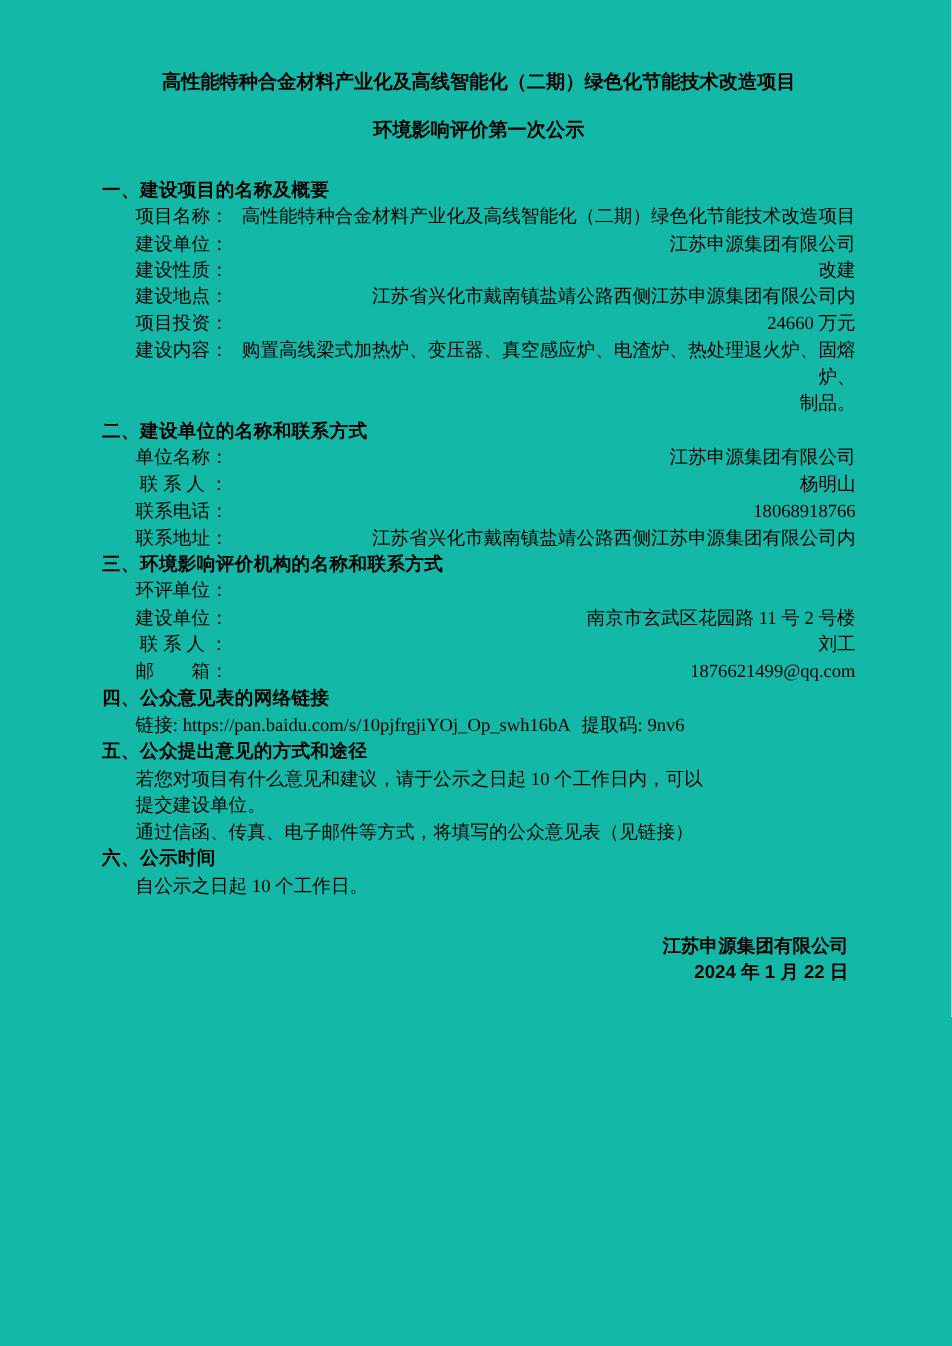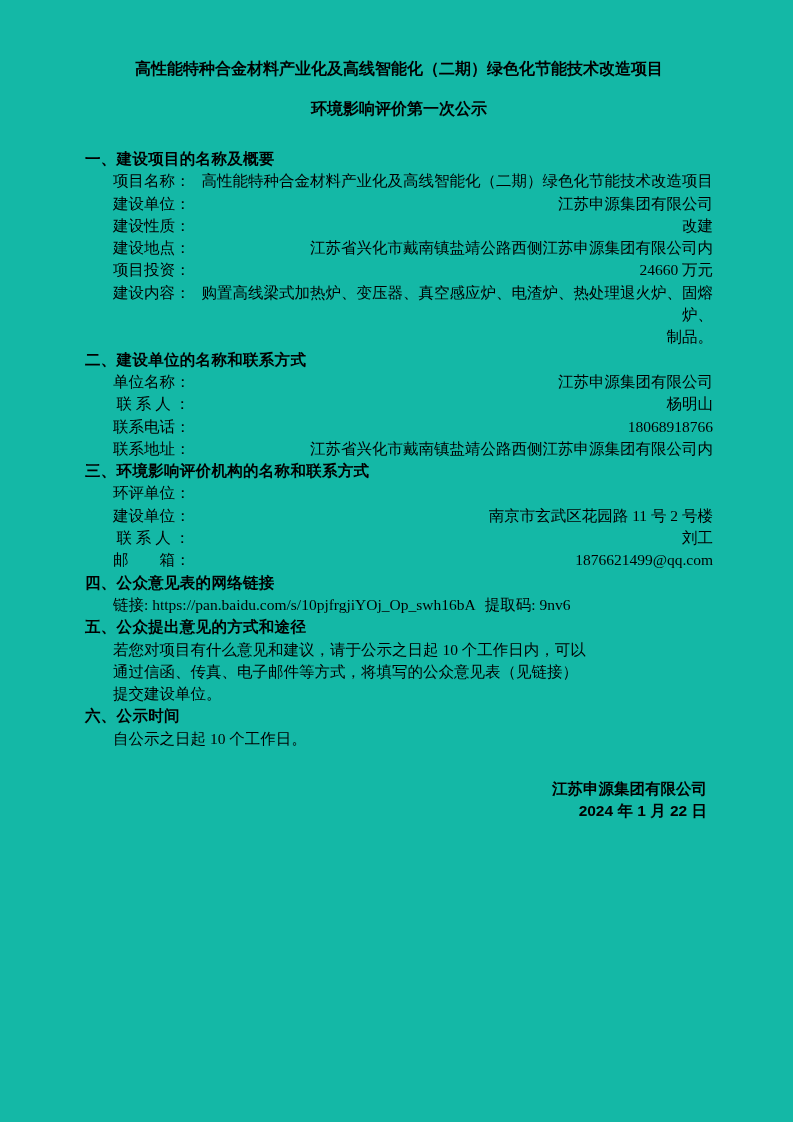--- a/index.html
+++ b/index.html
@@ -159,22 +159,22 @@
           <span style="white-space:pre">链接: </span><span class="url-text">https://pan.baidu.com/s/10pjfrgjiYOj_Op_swh16bA</span><span class="code-label">提取码:</span><span>9nv6</span>
         </div>
       </div>
 
       <div class="section">
         <div class="section-heading">
           <span class="sec-num">五、</span><span>公众提出意见的方式和途径</span>
         </div>
         <div class="para">
           <span style="display:block">若您对项目有什么意见和建议，请于公示之日起 10 个工作日内，可以</span>
+          <span style="display:block">提交建设单位。</span>
           <span style="display:block">通过信函、传真、电子邮件等方式，将填写的公众意见表（见链接）</span>
-          <span style="display:block">提交建设单位。</span>
         </div>
       </div>
 
       <div class="section">
         <div class="section-heading">
           <span class="sec-num">六、</span><span>公示时间</span>
         </div>
         <div class="para">
           <span style="display:block">自公示之日起 10 个工作日。</span>
         </div>

